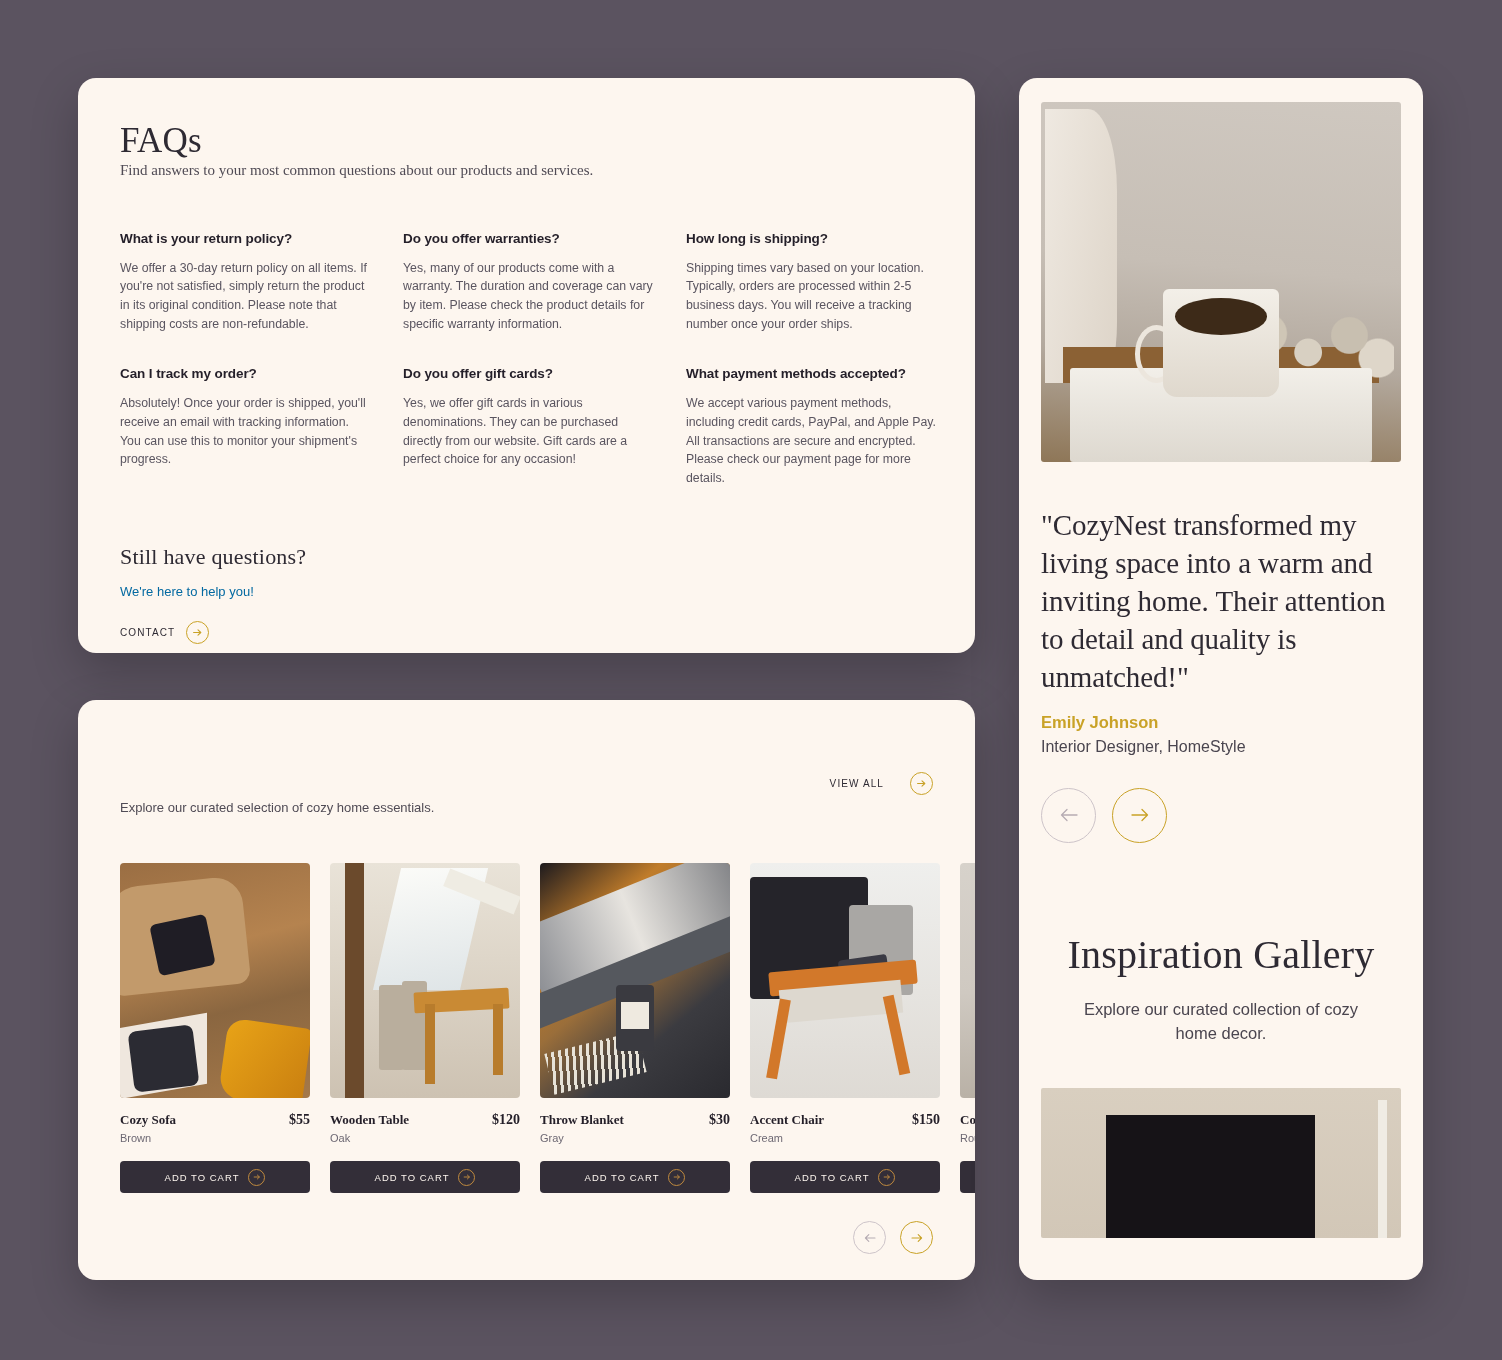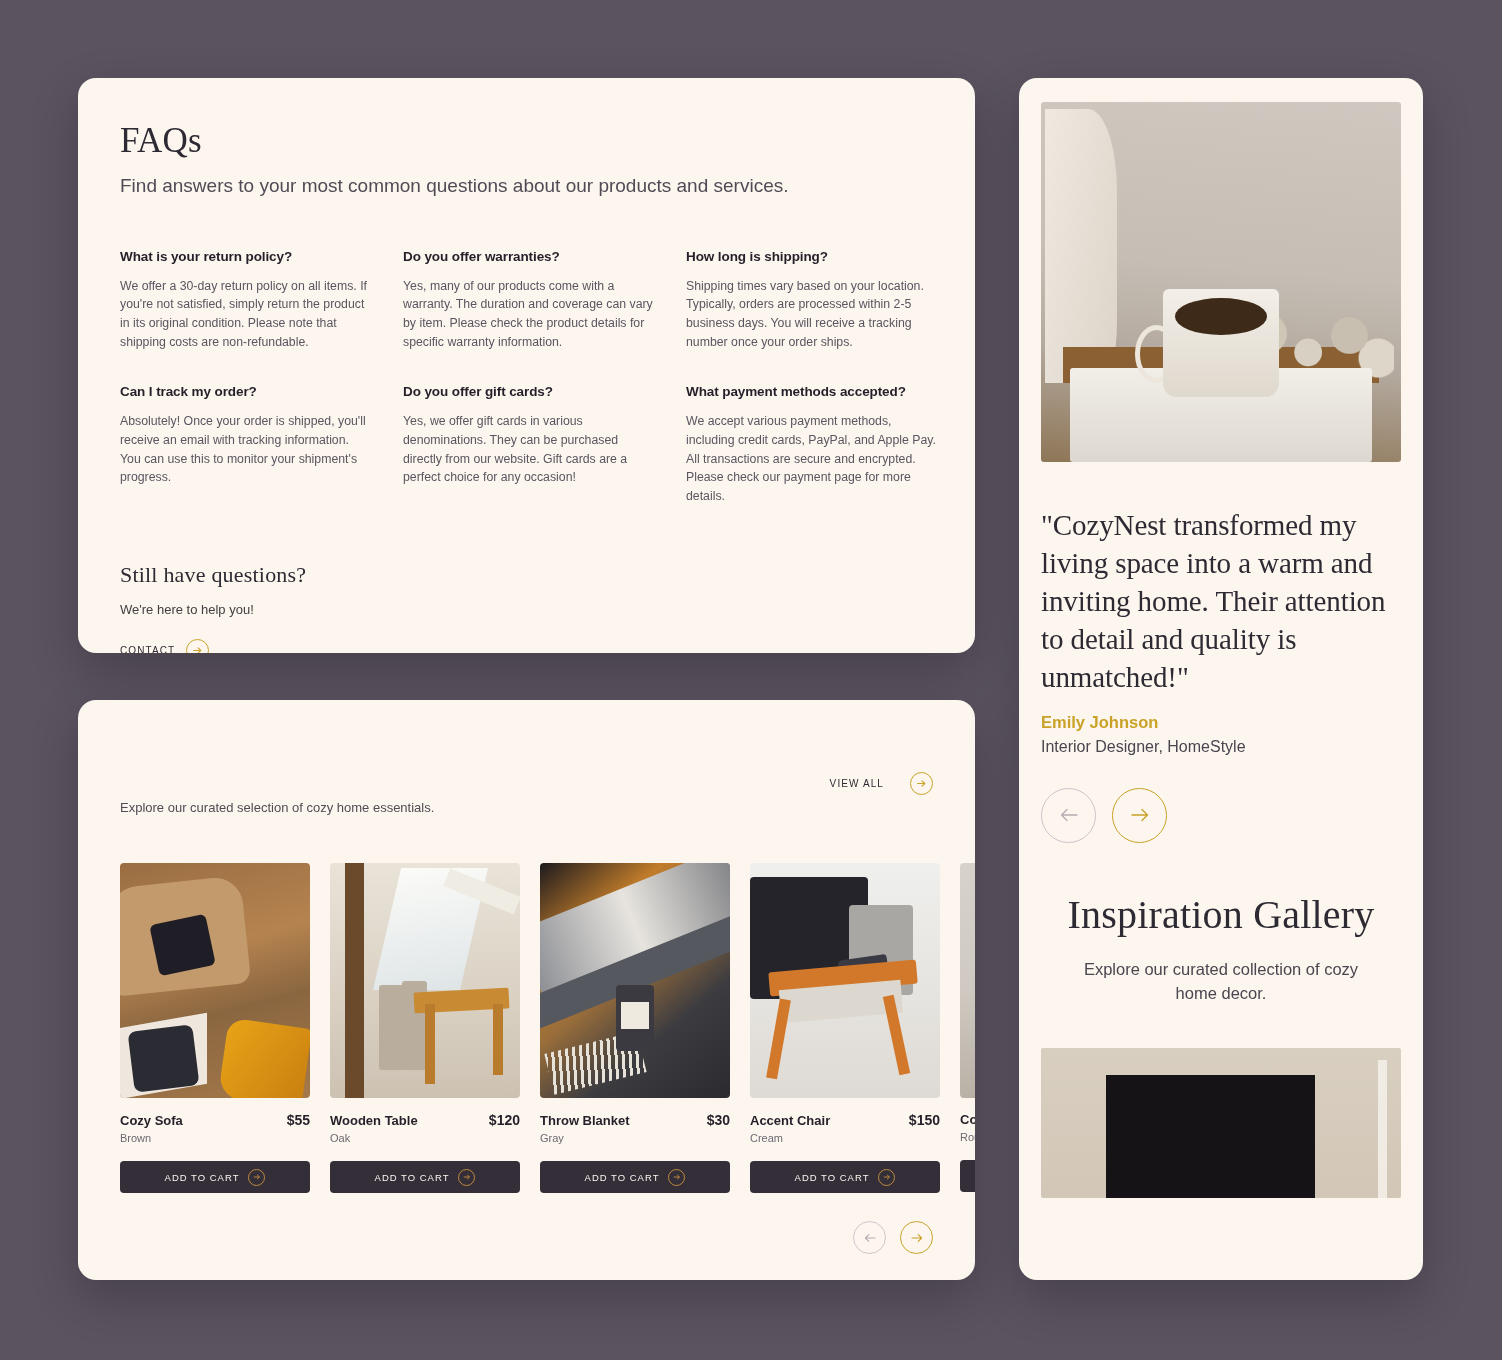--- a/index.html
+++ b/index.html
@@ -25,21 +25,21 @@
   #faq-panel { left: 78px; top: 78px; width: 897px; height: 575px; }
   .faq-inner { padding: 44px 46px 0 42px; }
 
   .serif-title {
     font-family: "Liberation Serif", serif;
     color: #2e2a33;
     font-weight: 400;
     letter-spacing: .2px;
   }
   #faq-title { font-size: 35px; line-height: 1.1; }
-  .sub-text { font-size: 19px; color: #504b55; margin-top: 14px; }
+  .sub-text { font-size: 15px; color: #504b55; margin-top: 1px; font-family: Liberation Serif, serif; }
 
   .faq-grid {
     display: grid;
     grid-template-columns: 283px 283px 283px;
     column-gap: 0;
     row-gap: 33px;
     margin-top: 52px;
   }
   .faq-q {
     font-size: 13.5px;
@@ -50,21 +50,21 @@
   }
   .faq-a {
     font-size: 12.3px;
     line-height: 1.52;
     color: #5a5560;
     max-width: 252px;
   }
 
   #still-block { margin-top: 56px; }
   #still-title { font-size: 22px; }
-  #still-sub { font-size: 13px; color: #404040; margin-top: 14px; }
+  #still-sub { font-size: 13px; color: #0369a1; margin-top: 14px; }
 
   .link-row {
     display: inline-flex;
     align-items: center;
     gap: 11px;
     margin-top: 22px;
     cursor: pointer;
   }
   .link-label {
     font-size: 10px;
@@ -105,20 +105,21 @@
     width: 190px; height: 235px;
     border-radius: 4px;
     overflow: hidden;
     position: relative;
   }
   .prod-meta {
     display: flex;
     justify-content: space-between;
     align-items: flex-end;
     margin-top: 14px;
+    font-family: Liberation Serif, serif;
   }
   .prod-name { font-size: 13px; font-weight: 700; color: #241f29; }
   .prod-price { font-size: 14px; font-weight: 700; color: #241f29; }
   .prod-variant { font-size: 11px; color: #6d6873; margin-top: 4px; }
   .cart-btn {
     margin-top: 17px;
     width: 100%;
     height: 32px;
     background: #332e38;
     border: none;
@@ -184,21 +185,21 @@
   }
   #author-role { font-size: 16px; color: #4a454f; margin-top: 6px; }
   .testi-nav { display: flex; gap: 16px; margin-top: 32px; }
   .nav-circ-lg {
     width: 55px; height: 55px;
     border-radius: 50%;
     display: flex; align-items: center; justify-content: center;
     cursor: pointer;
   }
 
-  #gallery-block { text-align: center; margin-top: 48px; }
+  #gallery-block { text-align: center; margin-top: 88px; }
   #gallery-title { font-size: 40px; }
   #gallery-sub {
     font-size: 16.5px;
     color: #4a454f;
     margin-top: 20px;
     line-height: 1.45;
     padding: 0 24px;
   }
   #gallery-img {
     width: 360px; height: 150px;

